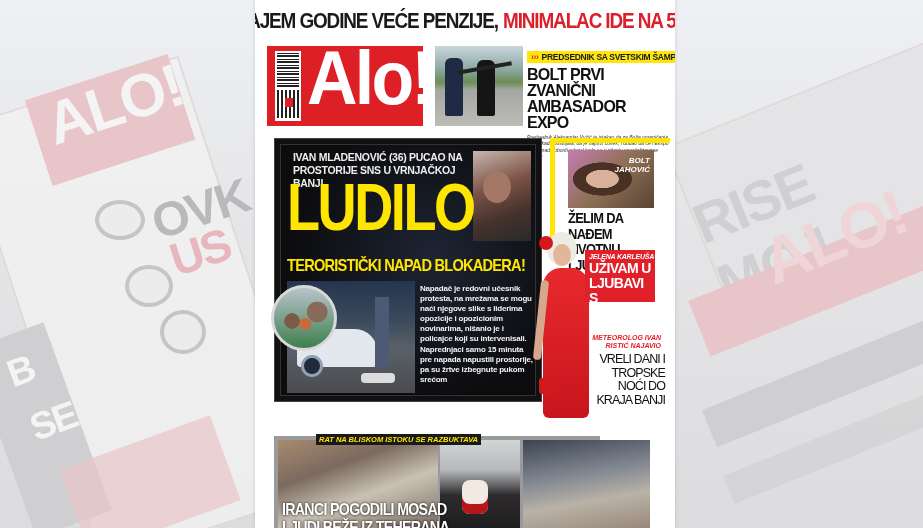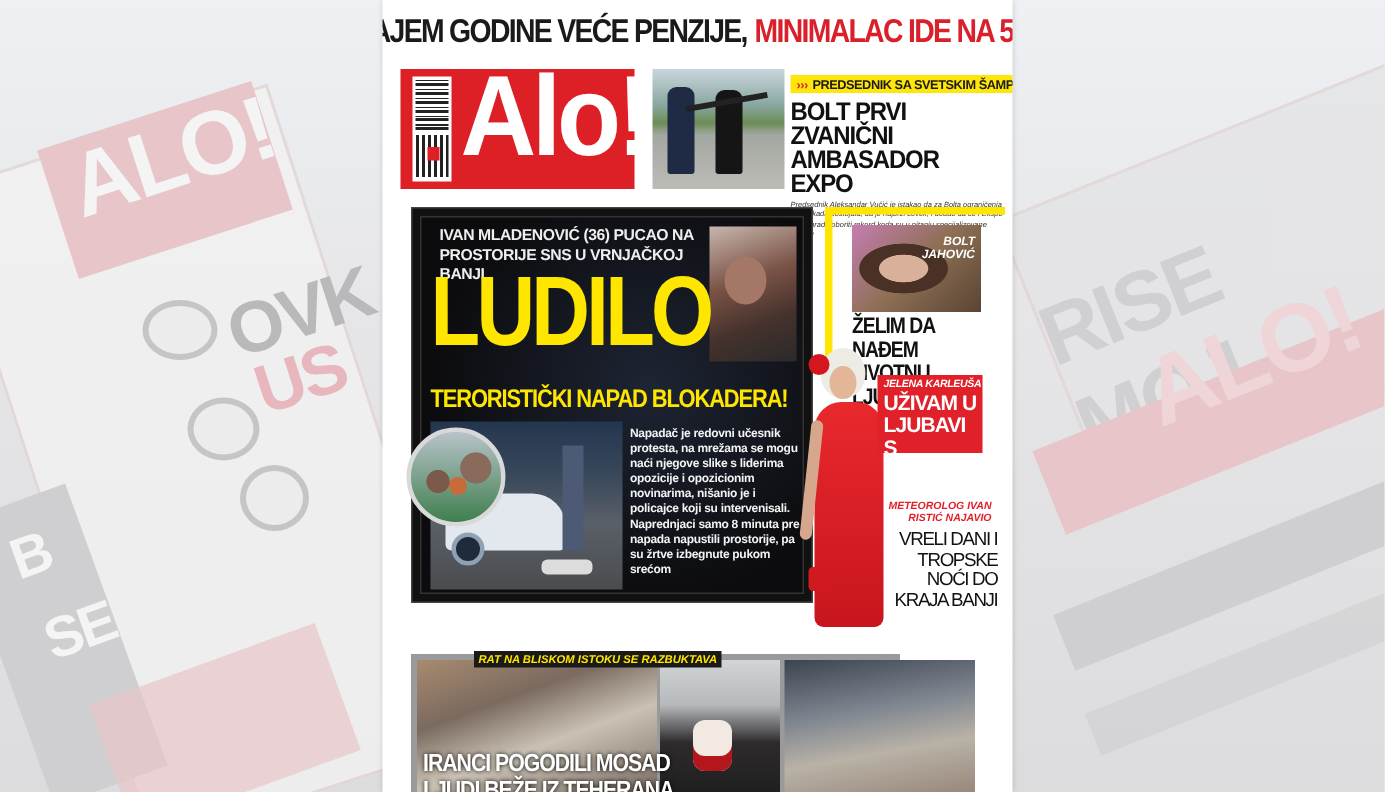--- a/index.html
+++ b/index.html
@@ -147,21 +147,21 @@
     <div class="main-face"></div>
     <div class="main-headline">LUDILO</div>
     <div class="main-sub">TERORISTIČKI NAPAD BLOKADERA!</div>
     <div class="main-photo">
       <div class="car"></div>
       <div class="wheel"></div>
       <div class="cop"></div>
       <div class="lying"></div>
     </div>
     <div class="main-circle"></div>
-    <div class="main-body">Napadač je redovni učesnik protesta, na mrežama se mogu naći njegove slike s liderima opozicije i opozicionim novinarima, nišanio je i policajce koji su intervenisali. Naprednjaci samo 8 minuta pre napada napustili prostorije, pa su žrtve izbegnute pukom srećom</div>
+    <div class="main-body">Napadač je redovni učesnik protesta, na mrežama se mogu naći njegove slike s liderima opozicije i opozicionim novinarima, nišanio je i policajce koji su intervenisali. Naprednjaci samo 15 minuta pre napada napustili prostorije, pa su žrtve izbegnute pukom srećom</div>
   </div>
 
   <div class="emina-frame"></div>
   <div class="emina-photo">
     <div class="emina-name" style="width:36px;">BOLT JAHOVIĆ</div>
   </div>
   <div class="emina-head" style="white-space:normal;width:108px;">ŽELIM DA NAĐEM ŽIVOTNU LJUBAV</div>
 
   <div class="woman">
     <div class="dress"></div>

